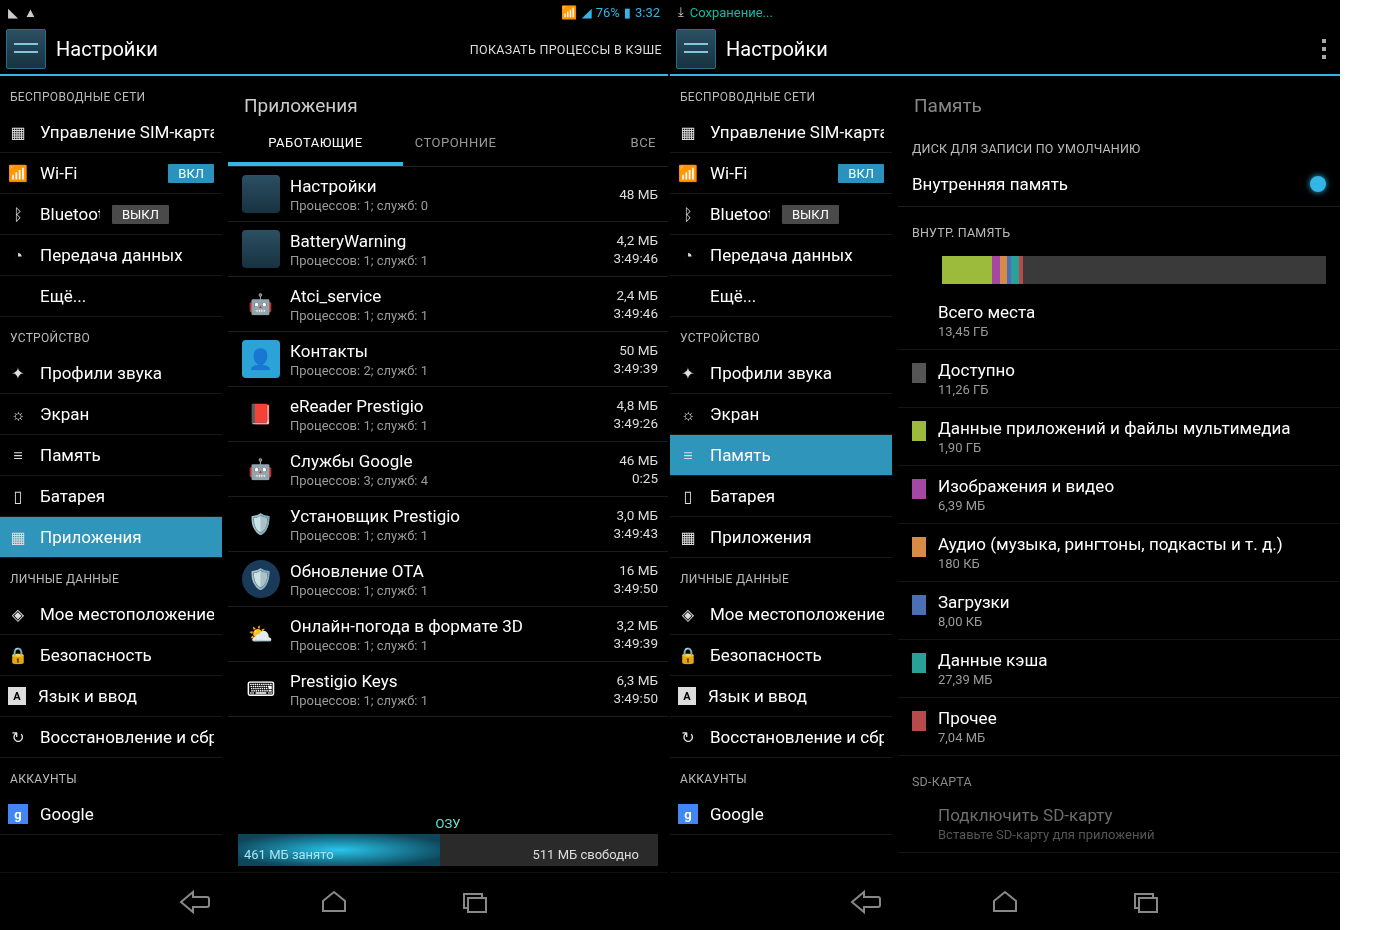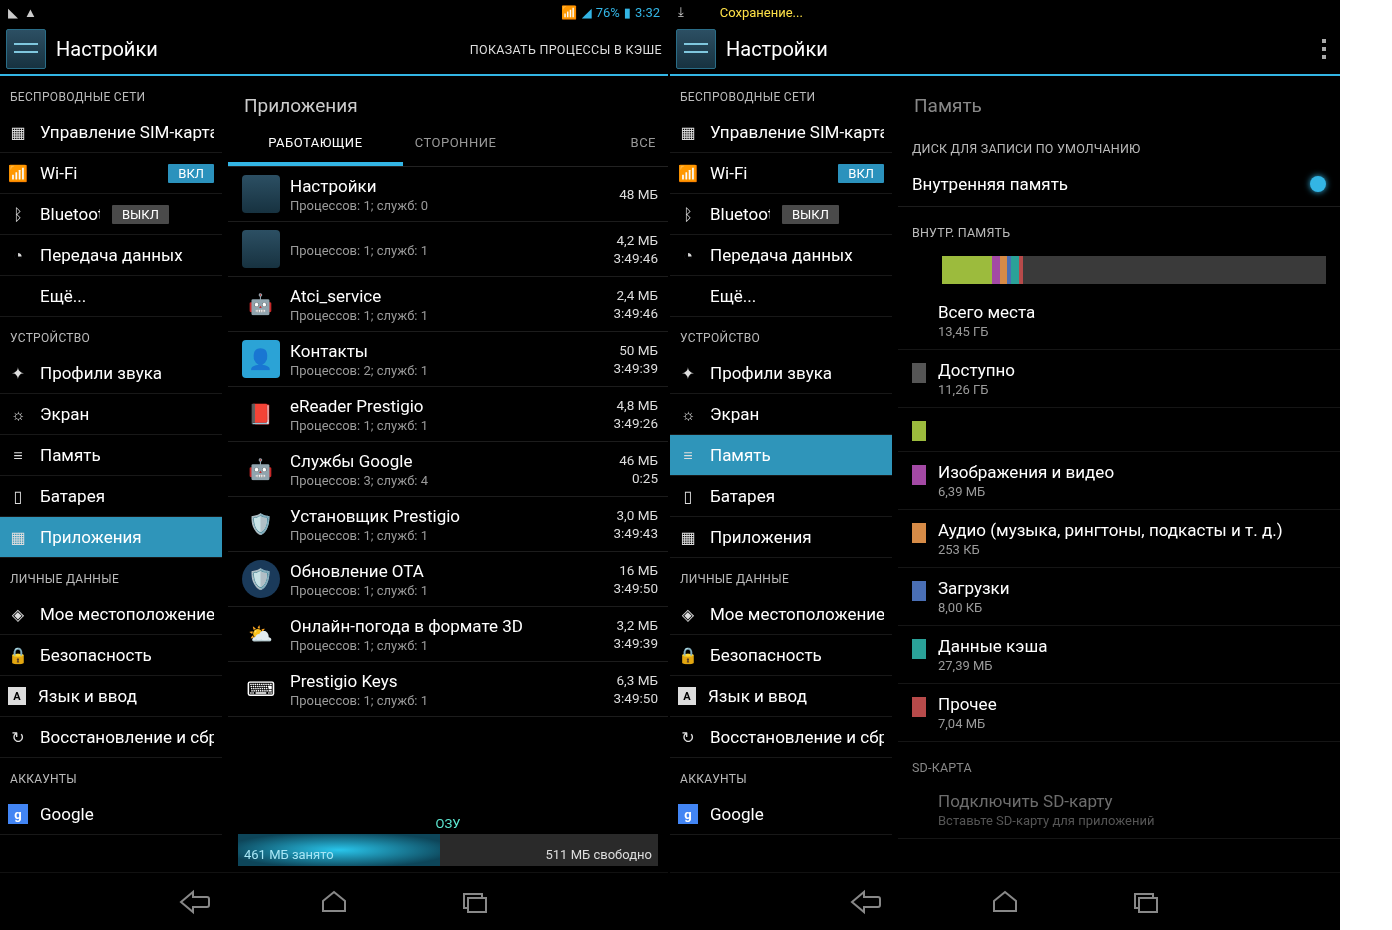--- a/index.html
+++ b/index.html
@@ -62,21 +62,21 @@
   .app-row .ainfo { flex:1; min-width:0; }
   .app-row .aname { font-size:17px; color:#fff; }
   .app-row .asub { font-size:13px; color:#9a9a9a; margin-top:2px; }
   .app-row .aside { text-align:right; font-size:13.5px; color:#ddd; }
   .app-row .aside .t2 { color:#ddd; margin-top:2px; }
 
   .ram-bar-wrap { padding: 4px 10px 6px; }
   .ram-label { text-align:center; font-size:13px; color:#5eead4; margin-bottom:3px; }
   .ram-bar { height:32px; display:flex; }
   .ram-used { background: radial-gradient(ellipse at center, #29c5eb 0%, #0d4559 80%); display:flex; align-items:flex-end; padding:4px 6px; color:#a7e6f5; font-size:13px; width:48%; }
-  .ram-free { background:#2a2a2a; display:flex; align-items:flex-end; justify-content:flex-end; padding:4px 6px; color:#ddd; font-size:13px; width:52%; }
+  .ram-free { background:#2a2a2a; display:flex; align-items:flex-end; justify-content:flex-end; padding:4px 19px; color:#ddd; font-size:13px; width:52%; }
 
   
   .navbar { height:58px; background:#000; display:flex; align-items:center; justify-content:center; gap:90px; border-top:1px solid #111; }
   .navbtn { width:50px; height:36px; display:flex; align-items:center; justify-content:center; color:#7a7a7a; cursor:pointer; }
 
   
   .mem-section-h { font-size:12.5px; color:#bbb; padding:18px 14px 6px; letter-spacing:0.2px; }
   .radio-row { display:flex; align-items:center; padding:12px 14px; border-bottom:1px solid #1c1c1c; }
   .radio-row .rlabel { flex:1; font-size:17px; }
   .radio { width:16px; height:16px; border-radius:50%; background:#33b5e5; box-shadow:0 0 6px #33b5e5; }
@@ -208,20 +208,21 @@
               <div class="aname">Настройки</div>
               <div class="asub">Процессов: 1; служб: 0</div>
             </div>
             <div class="aside">
               <div>48 МБ</div>
             </div>
           </div>
           <div class="app-row">
             <div class="aicon settings2"></div>
             <div class="ainfo">
+              <div class="aname">BatteryWarning</div>
               <div class="asub">Процессов: 1; служб: 1</div>
             </div>
             <div class="aside">
               <div>4,2 МБ</div>
               <div class="t2">3:49:46</div>
             </div>
           </div>
           <div class="app-row">
             <div class="aicon droid">🤖</div>
             <div class="ainfo">
@@ -338,21 +339,21 @@
           <rect x="11" y="9" width="18" height="14" fill="#000" stroke="#888" stroke-width="2"></rect>
         </svg>
       </div>
   </div>
 </div>
 
 <div class="panel right-panel">
   <div class="status-bar">
     <div class="status-left">
       <span class="status-icon">⤓</span>
-      <span style="color:#fde047;margin-left:30px;">Сохранение...</span>
+      <span style="color:#14b8a6;">Сохранение...</span>
     </div>
   </div>
 
   <div class="action-bar">
     <div class="app-icon">
         <div class="sliders"></div>
       </div>
     <div class="title">Настройки</div>
     <div class="overflow-dots">
         <span></span>
@@ -461,33 +462,37 @@
           </div>
           <div class="mem-row">
             <span class="swatch" style="background:#555555"></span>
             <div class="mtext">
               <div class="mtitle">Доступно</div>
               <div class="msub">11,26 ГБ</div>
             </div>
           </div>
           <div class="mem-row">
             <span class="swatch" style="background:#9cbb3d"></span>
+            <div class="mtext">
+              <div class="mtitle">Данные приложений и файлы мультимедиа</div>
+              <div class="msub">1,90 ГБ</div>
+            </div>
           </div>
           <div class="mem-row">
             <span class="swatch" style="background:#a349a4"></span>
             <div class="mtext">
               <div class="mtitle">Изображения и видео</div>
               <div class="msub">6,39 МБ</div>
             </div>
           </div>
           <div class="mem-row">
             <span class="swatch" style="background:#d68b47"></span>
             <div class="mtext">
               <div class="mtitle">Аудио (музыка, рингтоны, подкасты и т. д.)</div>
-              <div class="msub">253 КБ</div>
+              <div class="msub">180 КБ</div>
             </div>
           </div>
           <div class="mem-row">
             <span class="swatch" style="background:#4a6fb5"></span>
             <div class="mtext">
               <div class="mtitle">Загрузки</div>
               <div class="msub">8,00 КБ</div>
             </div>
           </div>
           <div class="mem-row">

